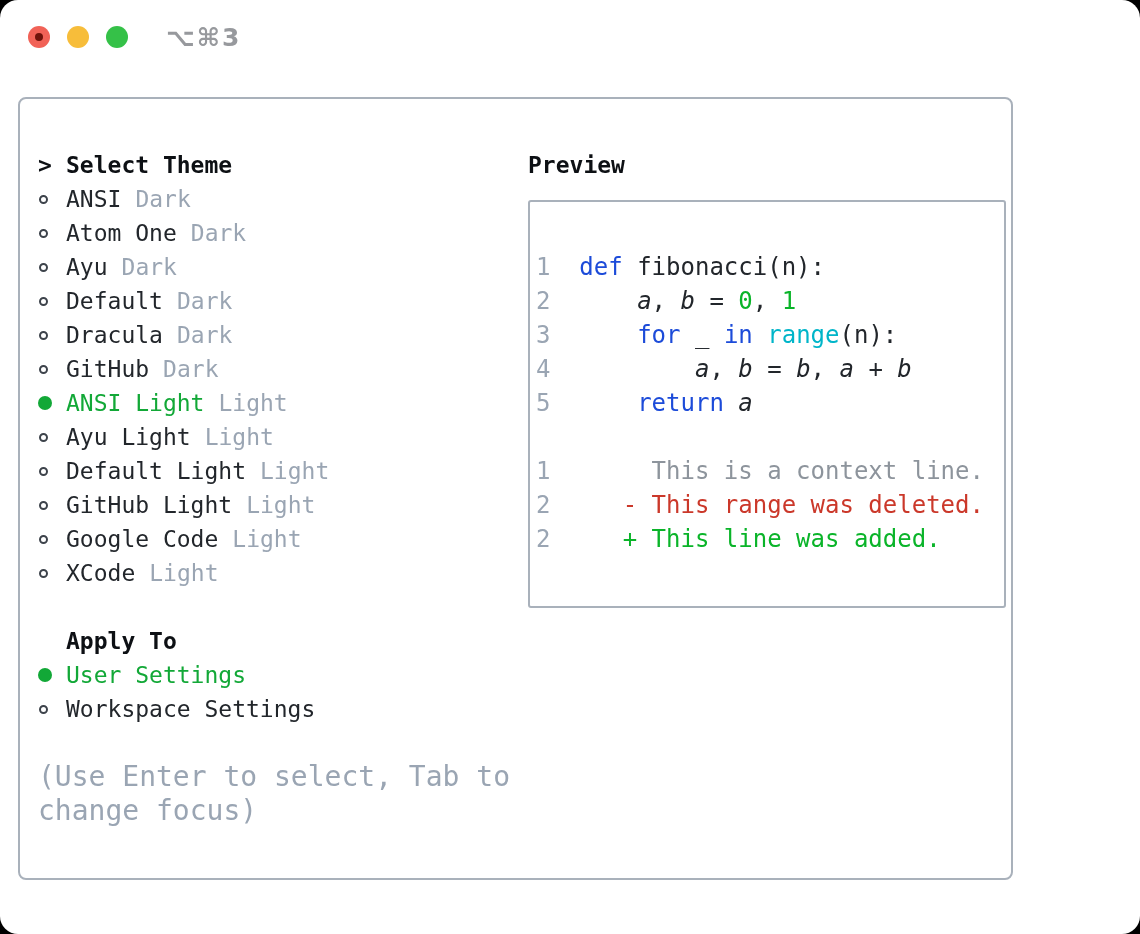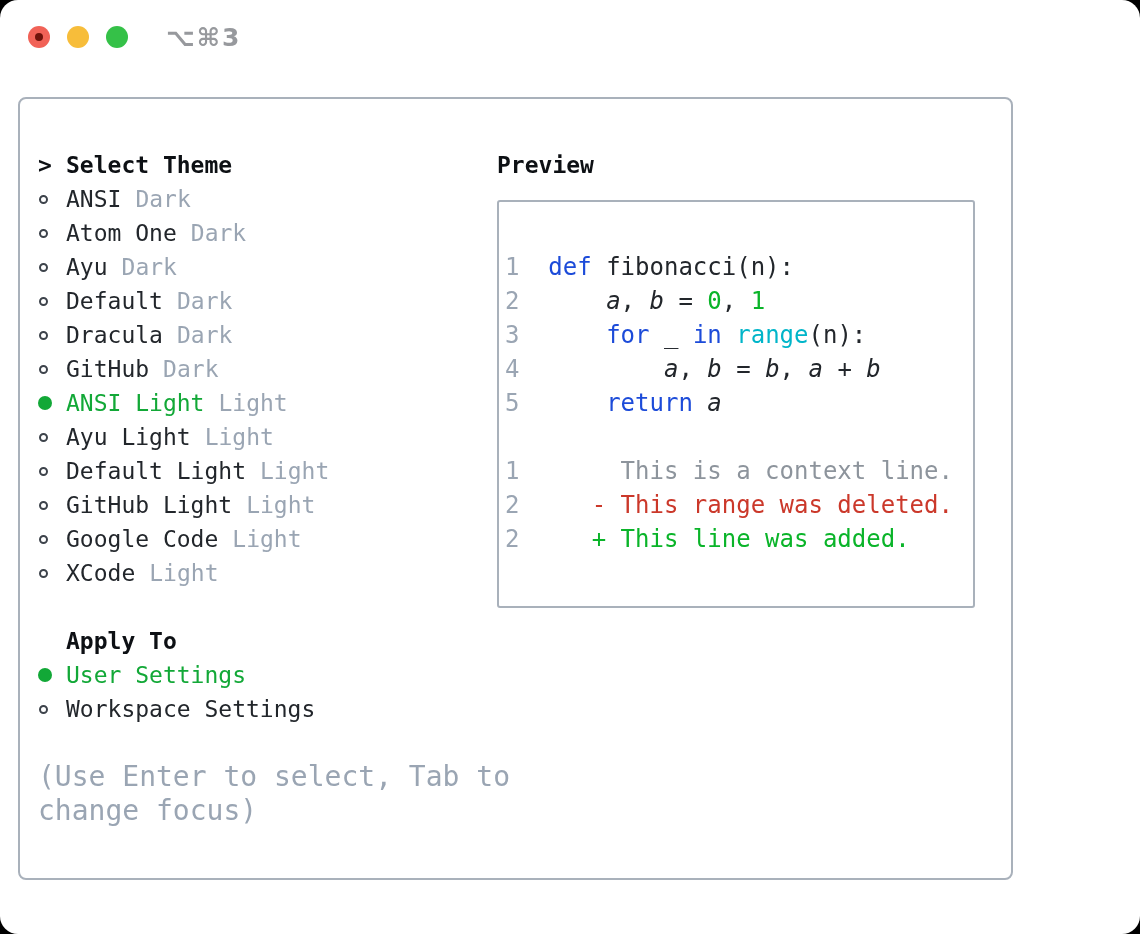--- a/index.html
+++ b/index.html
@@ -30,21 +30,21 @@
   }
 
   
   .panel {
     position: absolute; left: 18px; top: 97px; width: 995px; height: 783px;
     border: 2px solid var(--c-border); border-radius: 8px;
     background: var(--c-window-bg, #fff);
   }
 
   .col-left  { position: absolute; left: 18px; top: 49px; }
-  .col-right { position: absolute; left: 477px; top: 49px; }
+  .col-right { position: absolute; left: 508px; top: 49px; }
 
   .row { display: flex; align-items: center; height: 34px; white-space: pre; font-size: 23px; color: var(--c-ink); }
   .marker { display: inline-flex; align-items: center; justify-content: flex-start; width: 28px; flex: 0 0 28px; }
   .prompt { font-weight: 700; color: var(--c-ink-bold); }
   .hdr { font-weight: 700; color: var(--c-ink-bold); }
   .subhdr { color: var(--c-ink-bold); font-weight: bold; }
 
   .circle-open {
     width: 9px; height: 9px; border: 2px solid var(--c-circle); border-radius: 50%;
     margin-left: 1px;

